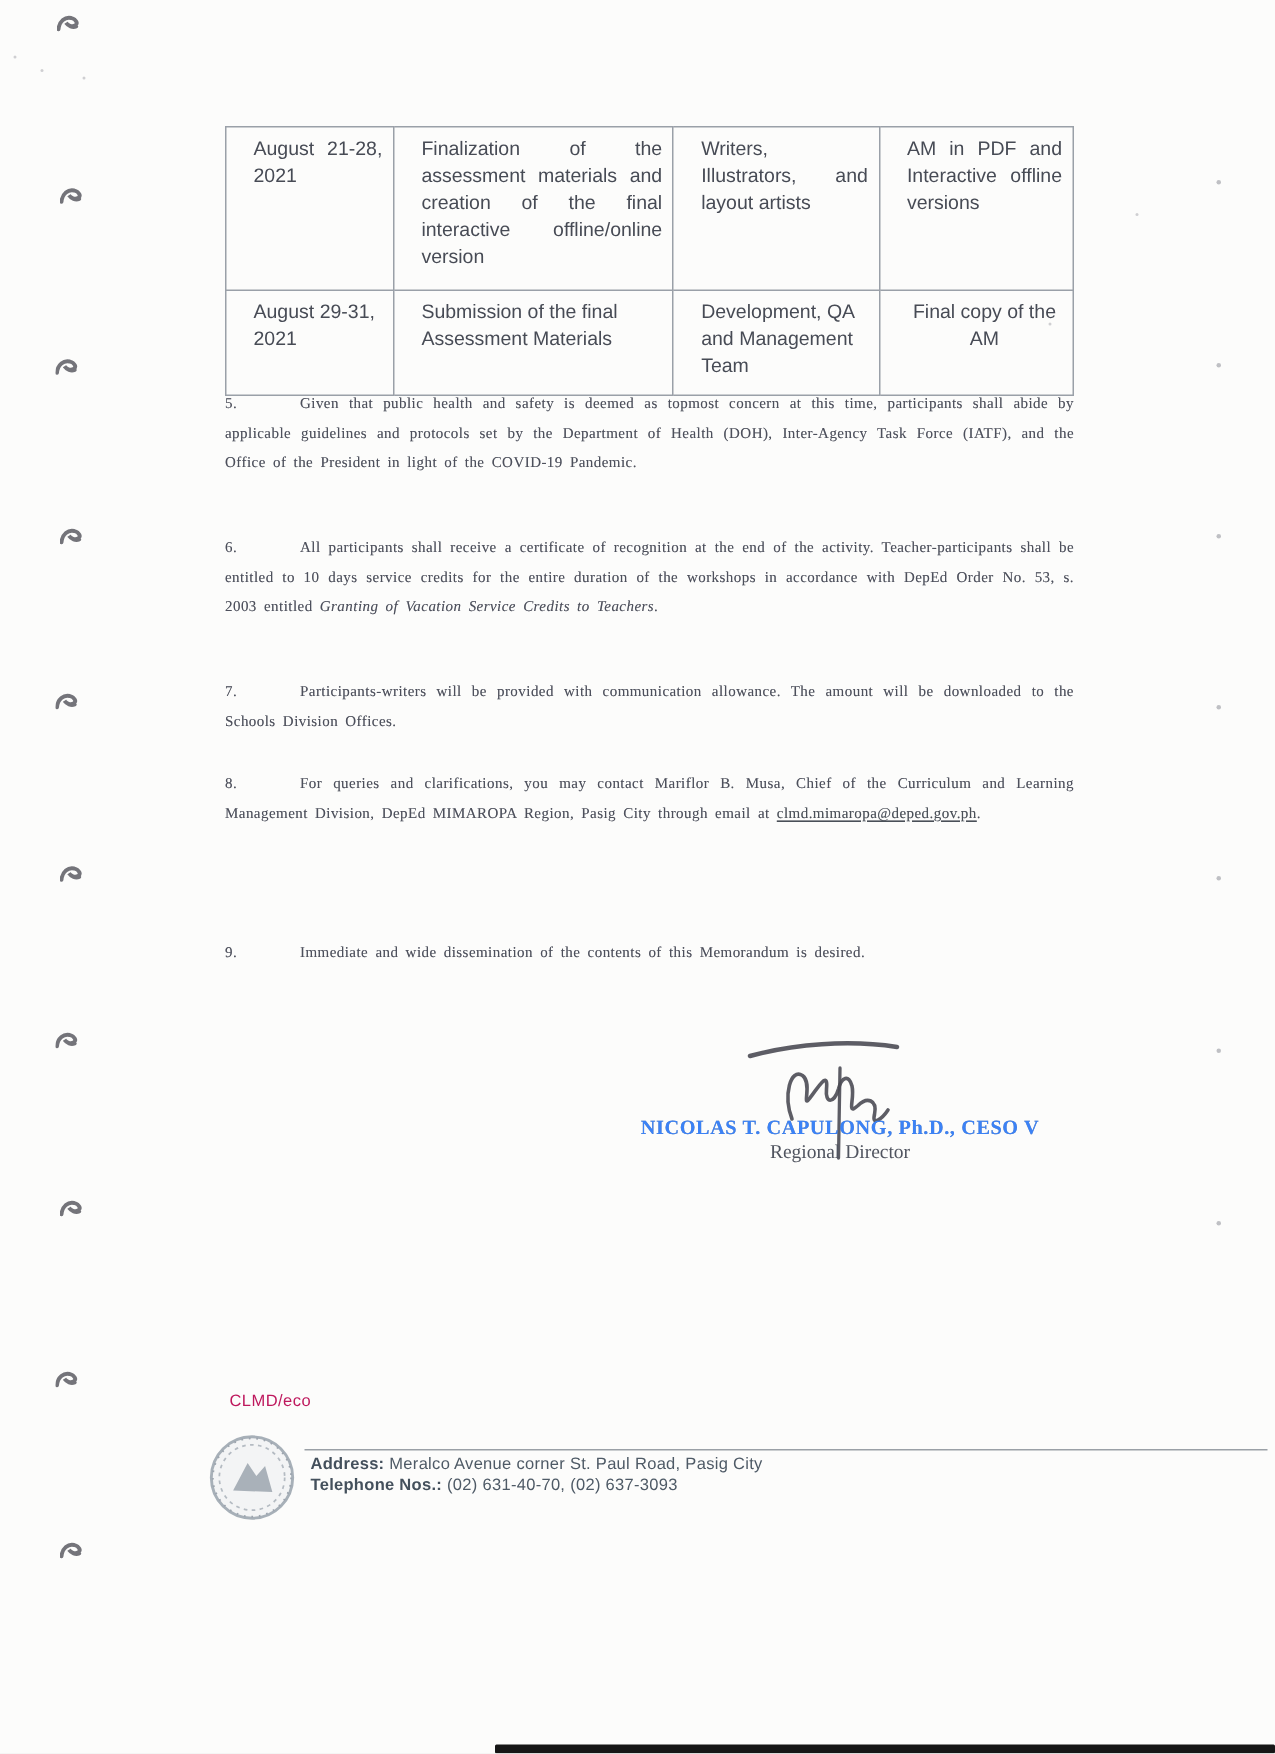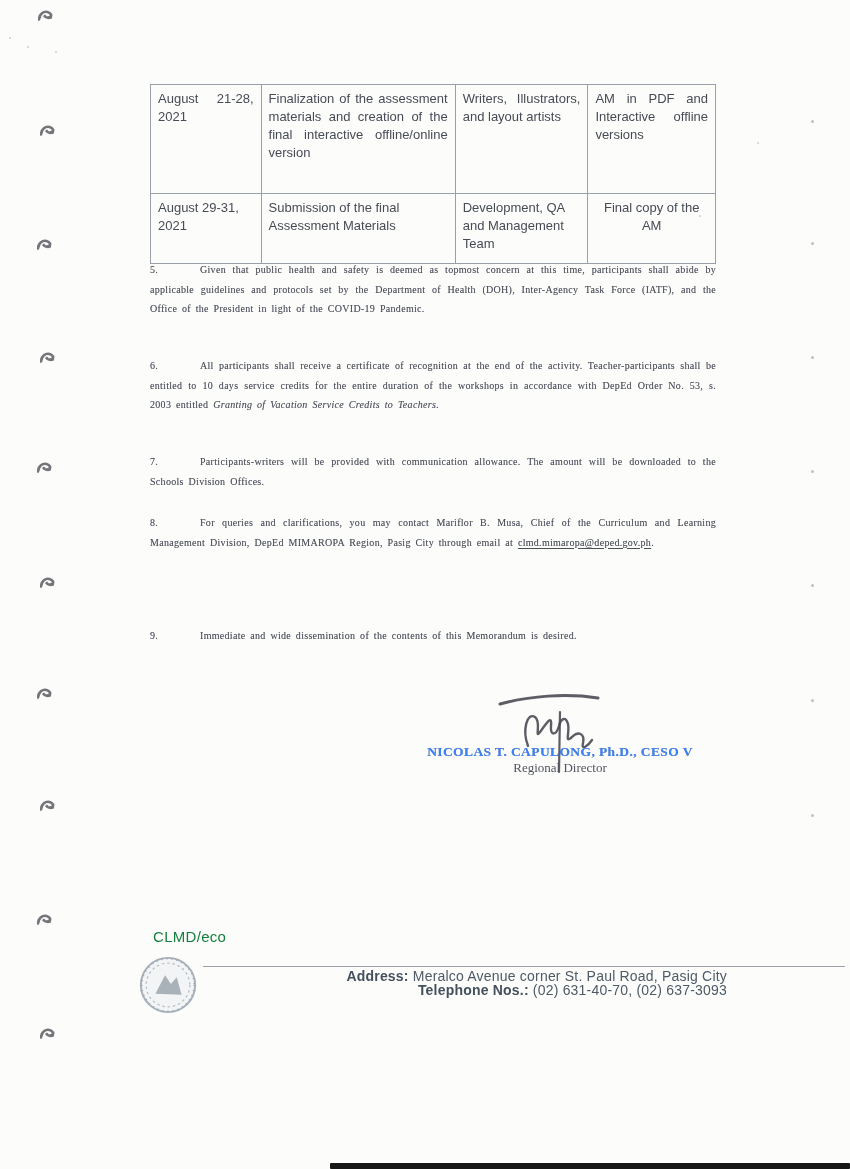--- a/index.html
+++ b/index.html
@@ -20,21 +20,21 @@
   
   .sched{
     position:absolute;left:150px;top:84px;width:566px;
     border-collapse:collapse;
     font-family:"Liberation Sans","DejaVu Sans",sans-serif;
     font-size:13px;line-height:18px;color:#474b55;
   }
   .sched td{
     border:1px solid #9aa0a8;
     vertical-align:top;
-    padding:5px 7px 6px 7px;
+    padding:5px 7px 6px 18px;
   }
   .sched tr.r1 td{height:97px;}
   .sched tr.r2 td{height:58px;margin-top:42px;}
   .sched .c-date{width:96px;}
   .sched .c-act{width:180px;}
   .sched .c-ppl{width:118px;}
   .sched .c-out{width:113px;text-align:center;}
   .sched tr.r1 td{text-align:justify;}
   
   .body-p{
@@ -52,27 +52,27 @@
   .sig-svg path{stroke:#4b4b54;fill:none;stroke-linecap:round;opacity:.9;}
   .sig-block{
     position:absolute;left:385px;top:744px;width:350px;
     text-align:center;font-size:13px;line-height:16px;color:#50545f;
   }
   .sig-name{font-weight:bold;font-size:13.5px;letter-spacing:.4px;color:#3b82f6;
     text-shadow:0 0 .4px rgba(59,63,74,.5);}
   
   .clmd{position:absolute;left:153px;top:928px;
     font-family:"Liberation Sans","DejaVu Sans",sans-serif;
-    font-size:15px;color:#15803d;letter-spacing:.3px;}
+    font-size:11px;color:#be185d;letter-spacing:.3px;}
   .logo{position:absolute;left:137px;top:954px;width:62px;height:62px;opacity:.85;}
   .foot-line{position:absolute;left:203px;top:966px;width:642px;height:1px;background:#9aa0a6;}
   .foot-text{
     position:absolute;left:207px;top:970px;width:520px;
     font-family:"Liberation Sans","DejaVu Sans",sans-serif;
-    font-size:14px;line-height:13.5px;color:#4e5a66;letter-spacing:.2px;text-align:right;
+    font-size:11px;line-height:13.5px;color:#4e5a66;letter-spacing:.2px;
   }
   .foot-text b{color:#44505c;}
 </style>
 </head>
 <body>
 
 <div class="page">
 
   <svg class="hook" style="left:38px;top:10px" viewBox="0 0 15 12">
       <path d="M1 9.5 C1.5 4 5.5 1 9.5 2 C13 3 14.2 5.8 12 7 C9.8 8.2 7.2 6.8 6 5.2 C7.4 7.4 10.4 8.6 12.8 7.6" fill="none" stroke="#5d5d64" stroke-width="2.6" stroke-linecap="round"></path>

